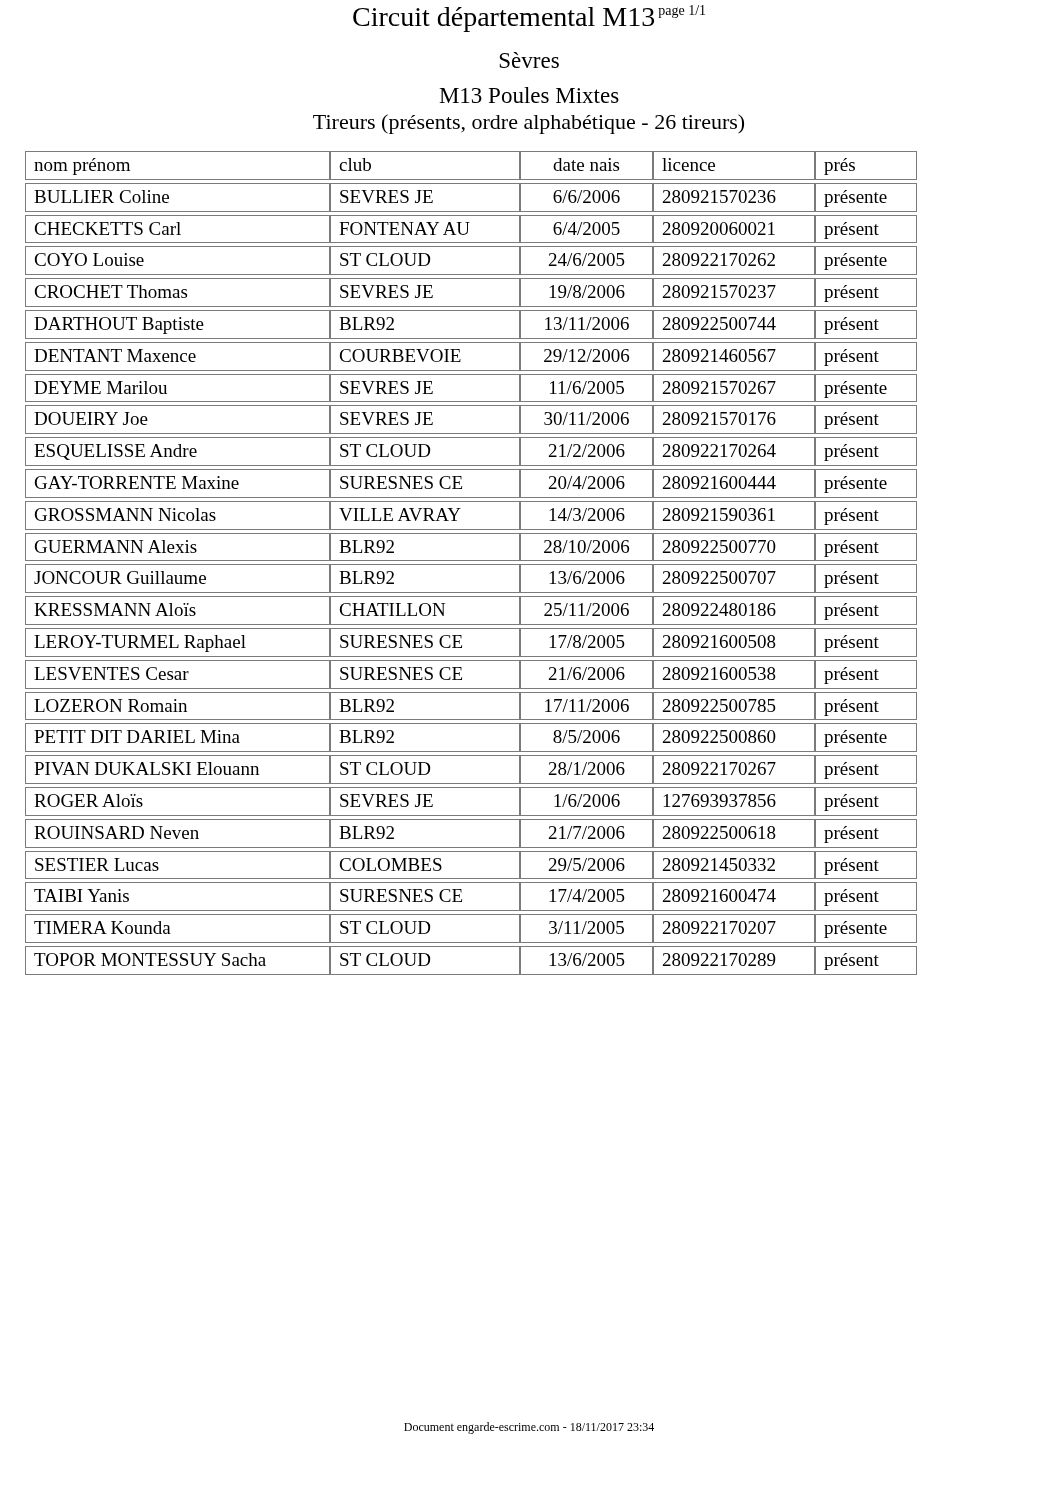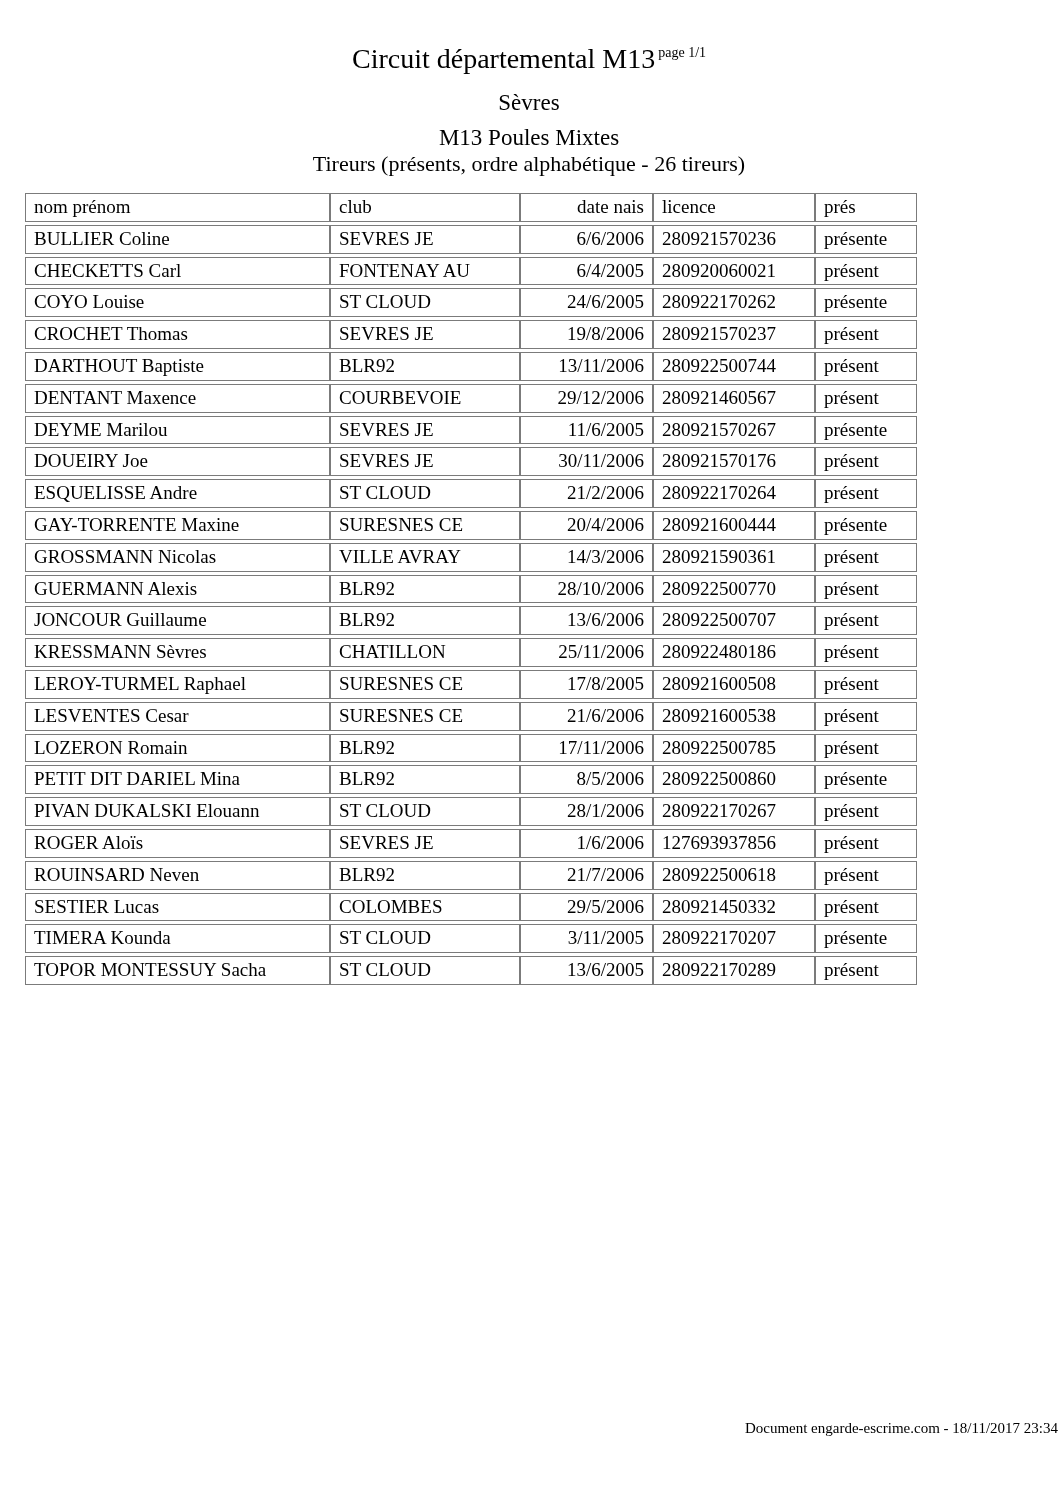--- a/index.html
+++ b/index.html
@@ -9,21 +9,20 @@
   }
   body {
     width: 1058px;
     height: 1497px;
     position: relative;
     color: #000000;
     font-family: "Liberation Serif", "DejaVu Serif", serif;
   }
   .doc-header {
     text-align: center;
-    padding-top: 42px;
   }
   .title-line {
     font-size: 28px;
     line-height: 34px;
   }
   .page-sup {
     font-size: 14px;
     position: relative;
     top: -11px;
     margin-left: 3px;
@@ -57,28 +56,28 @@
     border: 1px solid #7b7b7b;
     box-sizing: border-box;
     height: 28px;
     padding: 2px 8px;
     font-weight: normal;
     white-space: nowrap;
     overflow: hidden;
     line-height: 1.2;
   }
   .al-left  { text-align: left; }
-  .al-right { text-align: right; font-family: Liberation Serif, serif; }
+  .al-right { text-align: center; font-family: Liberation Serif, serif; }
   .doc-footer {
     position: absolute;
     top: 1420px;
     left: 0;
     width: 100%;
-    text-align: right;
-    font-size: 15px;
+    text-align: center;
+    font-size: 12px;
   }
 </style>
 </head>
 <body>
 
 <div class="doc-header">
   <div class="title-line">
     <span>Circuit départemental M13</span><span class="page-sup">page 1/1</span>
   </div>
   <div class="subtitle">Sèvres</div>
@@ -190,21 +189,21 @@
         <td class="al-left">présent</td>
       </tr>
       <tr>
         <td class="al-left">JONCOUR Guillaume</td>
         <td class="al-left">BLR92</td>
         <td class="al-right">13/6/2006</td>
         <td class="al-left">280922500707</td>
         <td class="al-left">présent</td>
       </tr>
       <tr>
-        <td class="al-left">KRESSMANN Sèvres</td>
+        <td class="al-left">KRESSMANN Aloïs</td>
         <td class="al-left">CHATILLON</td>
         <td class="al-right">25/11/2006</td>
         <td class="al-left">280922480186</td>
         <td class="al-left">présent</td>
       </tr>
       <tr>
         <td class="al-left">LEROY-TURMEL Raphael</td>
         <td class="al-left">SURESNES CE</td>
         <td class="al-right">17/8/2005</td>
         <td class="al-left">280921600508</td>
@@ -253,20 +252,27 @@
         <td class="al-left">présent</td>
       </tr>
       <tr>
         <td class="al-left">SESTIER Lucas</td>
         <td class="al-left">COLOMBES</td>
         <td class="al-right">29/5/2006</td>
         <td class="al-left">280921450332</td>
         <td class="al-left">présent</td>
       </tr>
       <tr>
+        <td class="al-left">TAIBI Yanis</td>
+        <td class="al-left">SURESNES CE</td>
+        <td class="al-right">17/4/2005</td>
+        <td class="al-left">280921600474</td>
+        <td class="al-left">présent</td>
+      </tr>
+      <tr>
         <td class="al-left">TIMERA Kounda</td>
         <td class="al-left">ST CLOUD</td>
         <td class="al-right">3/11/2005</td>
         <td class="al-left">280922170207</td>
         <td class="al-left">présente</td>
       </tr>
       <tr>
         <td class="al-left">TOPOR MONTESSUY Sacha</td>
         <td class="al-left">ST CLOUD</td>
         <td class="al-right">13/6/2005</td>

